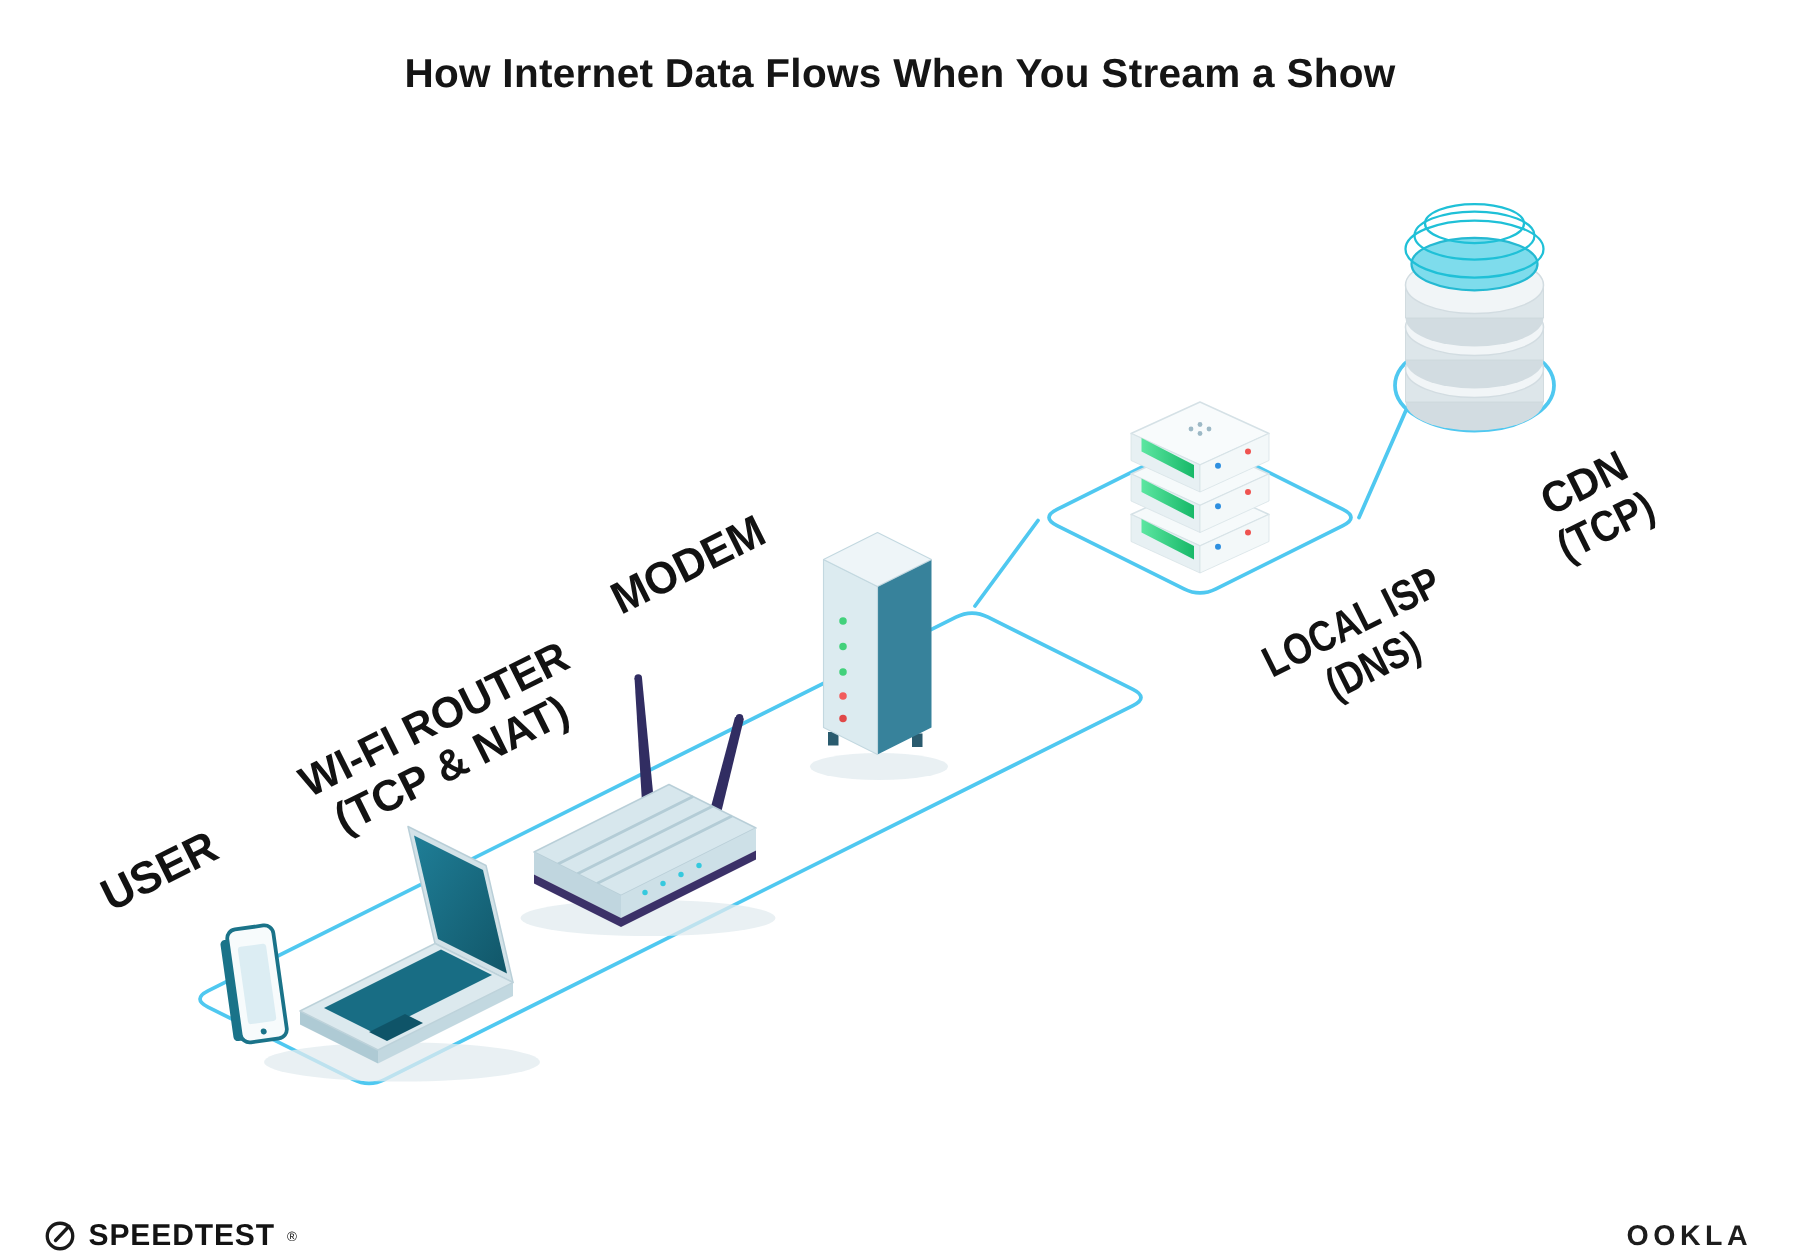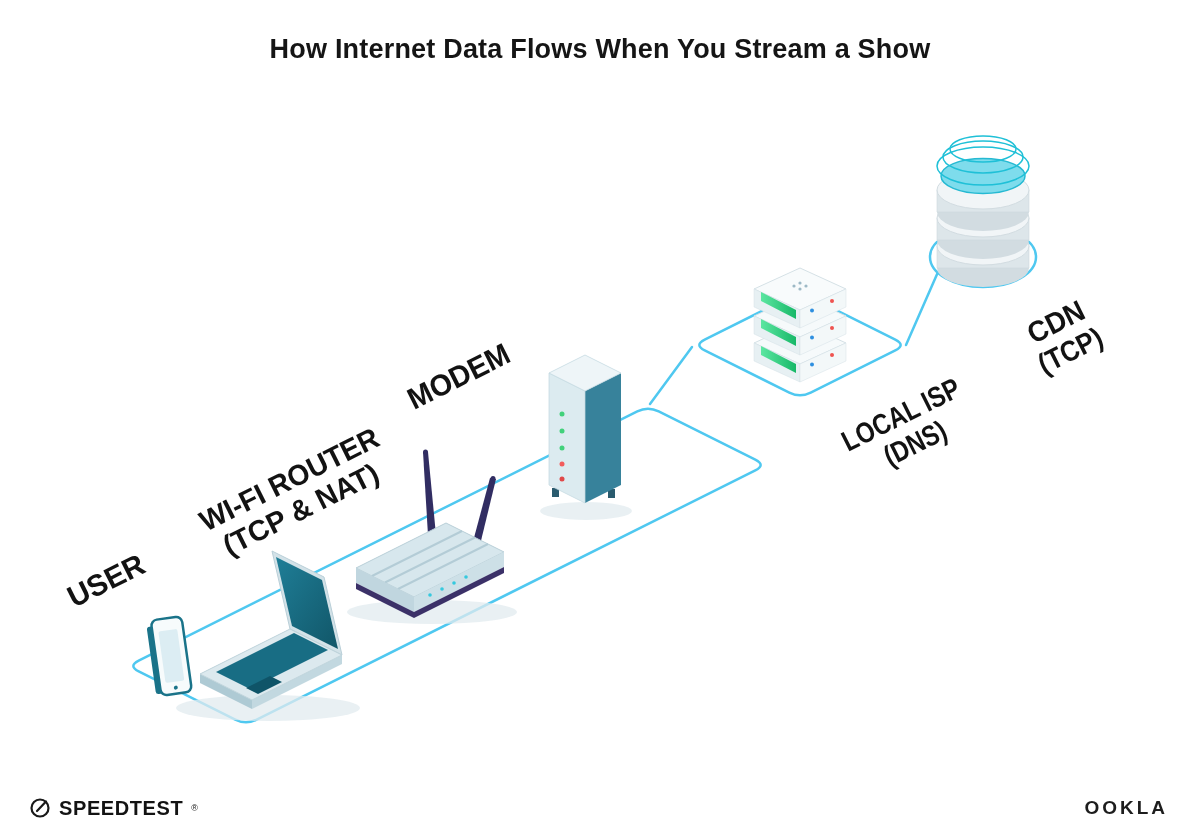--- a/index.html
+++ b/index.html
@@ -6,22 +6,22 @@
   .page{
     position:relative;width:1200px;height:836px;background:#ffffff;overflow:hidden;
     font-family:"Liberation Sans",sans-serif;
   }
   header{position:absolute;top:34px;left:0;right:0;text-align:center;z-index:3;}
   h1{margin:0;font-size:27px;font-weight:700;color:#151515;letter-spacing:0.2px;}
   .subtitle{margin:10px 0 0;font-size:23px;font-weight:400;color:#4e4e4e;}
   svg.diagram{position:absolute;top:0;left:0;}
   .iso-label{font-weight:700;fill:#121212;font-family:"Liberation Sans",sans-serif;}
   footer{
-    position:absolute;left:28px;right:32px;bottom:16px;z-index:3;
-    display:flex;justify-content:space-between;align-items:center;
+    position:absolute;left:28px;right:32px;bottom:0;z-index:3;
+    display:flex;justify-content:space-between;align-items:flex-end;
   }
   .speedtest{display:flex;align-items:center;gap:7px;font-size:20px;font-weight:700;
     color:#131313;letter-spacing:0.6px;}
   .speedtest sup{font-size:9px;font-weight:400;vertical-align:super;margin-left:1px;}
   .ookla{font-size:19px;font-weight:600;color:#1d1d1d;letter-spacing:3px;margin-left:34px;}
 </style>
 </head>
 <body>
 
 <div class="page">

